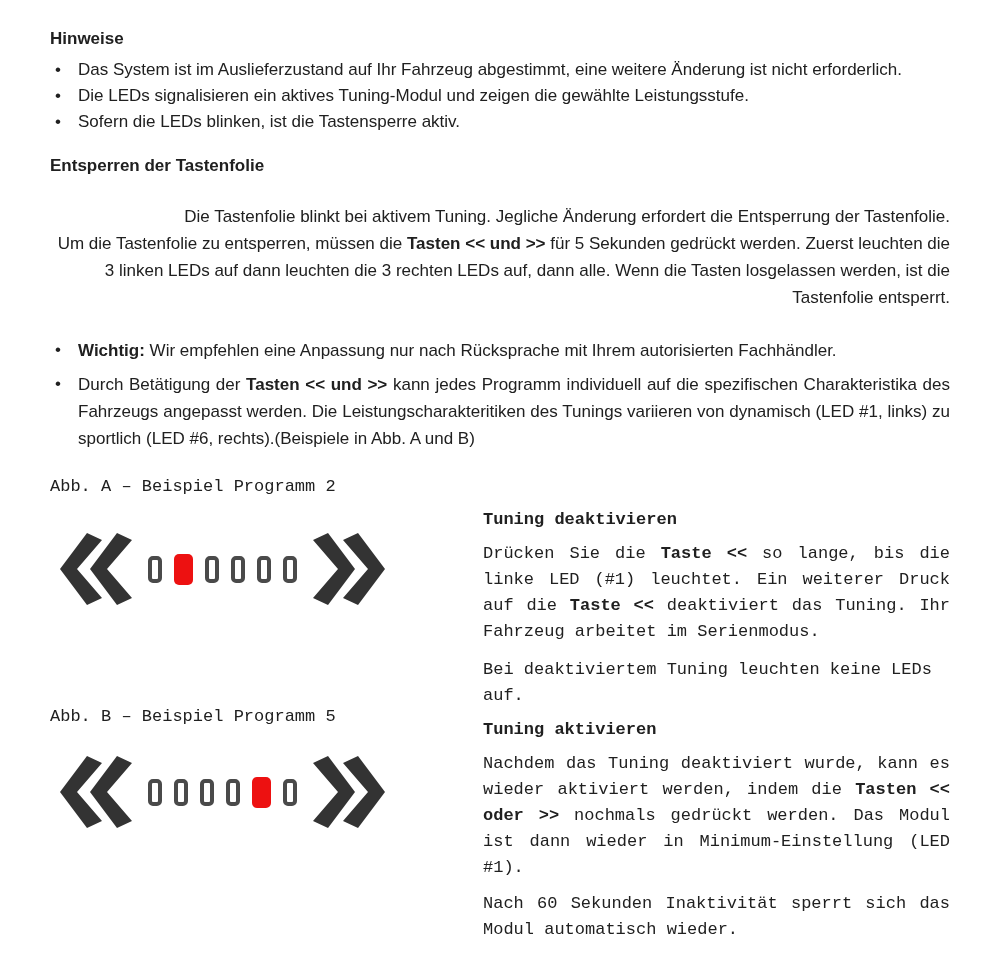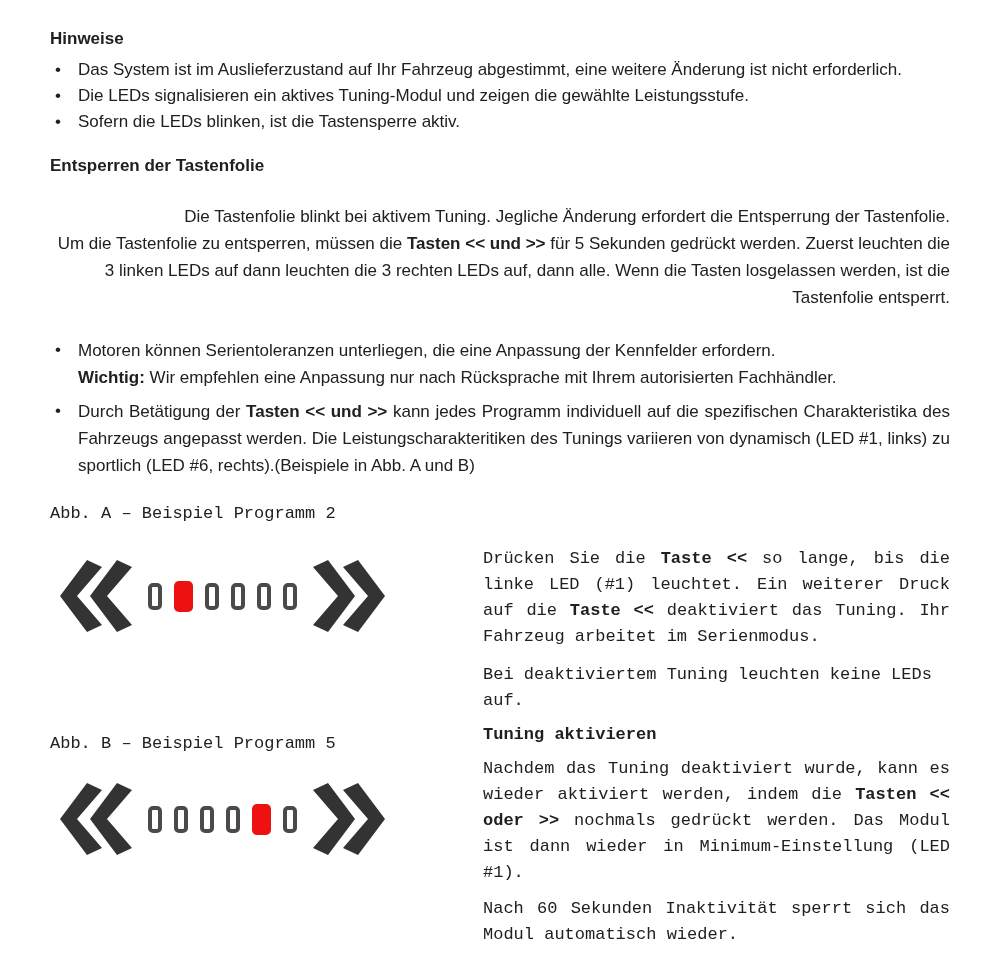--- a/index.html
+++ b/index.html
@@ -93,21 +93,20 @@
       <p><span>Die Tastenfolie blinkt bei aktivem Tuning. Jegliche Änderung erfordert die Entsperrung der Tastenfolie.</span></p>
       <p class="justify"><span>Um die Tastenfolie zu entsperren, müssen die </span><strong>Tasten &lt;&lt; und &gt;&gt;</strong><span> für 5 Sekunden gedrückt werden. Zuerst leuchten die 3 linken LEDs auf dann leuchten die 3 rechten LEDs auf, dann alle. Wenn die Tasten losgelassen werden, ist die Tastenfolie entsperrt.</span></p>
     </div>
   </section>
 
   <section id="sec-anpassung">
     <div class="bullets">
       <div class="bullet-row">
         <span class="bullet-marker">•</span>
         <div class="bullet-body">
-          <p><span>Motoren können Serientoleranzen unterliegen, die eine Anpassung der Kennfelder erfordern.</span></p>
           <p><strong>Wichtig:</strong><span> Wir empfehlen eine Anpassung nur nach Rücksprache mit Ihrem autorisierten Fachhändler.</span></p>
         </div>
       </div>
       <div class="bullet-row">
         <span class="bullet-marker">•</span>
         <p class="bullet-body justify"><span>Durch Betätigung der </span><strong>Tasten &lt;&lt; und &gt;&gt;</strong><span> kann jedes Programm individuell auf die spezifischen Charakteristika des Fahrzeugs angepasst werden. Die Leistungscharakteritiken des Tunings variieren von dynamisch (LED #1, links) zu sportlich (LED #6, rechts).(Beispiele in Abb. A und B)</span></p>
       </div>
     </div>
   </section>
 
@@ -151,20 +150,21 @@
             <div class="led"></div>
           </div>
         <svg class="chevrons" width="72" height="72" viewBox="0 0 72 72" aria-hidden="true">
           <polygon points="0,7 15,0 42,36 15,72 0,65 25,36" fill="currentColor"></polygon>
           <polygon points="30,7 45,0 72,36 45,72 30,65 55,36" fill="currentColor"></polygon>
         </svg>
       </div>
     </div>
 
     <div class="col-right">
+      <h2>Tuning deaktivieren</h2>
       <p class="para justify"><span>Drücken Sie die </span><strong>Taste &lt;&lt;</strong><span> so lange, bis die linke LED (#1) leuchtet. Ein weiterer Druck auf die </span><strong>Taste &lt;&lt;</strong><span> deaktiviert das Tuning. Ihr Fahrzeug arbeitet im Serienmodus.</span></p>
       <p class="para-gap">Bei deaktiviertem Tuning leuchten keine LEDs auf.</p>
 
       <h2 class="h-aktiv">Tuning aktivieren</h2>
       <p class="para justify"><span>Nachdem das Tuning deaktiviert wurde, kann es wieder aktiviert werden, indem die </span><strong>Tasten &lt;&lt; oder &gt;&gt;</strong><span> nochmals gedrückt werden. Das Modul ist dann wieder in Minimum-Einstellung (LED #1).</span></p>
       <p class="para justify"><span>Nach 60 Sekunden Inaktivität sperrt sich das Modul automatisch wieder.</span></p>
     </div>
 
   </div>
 </div>

